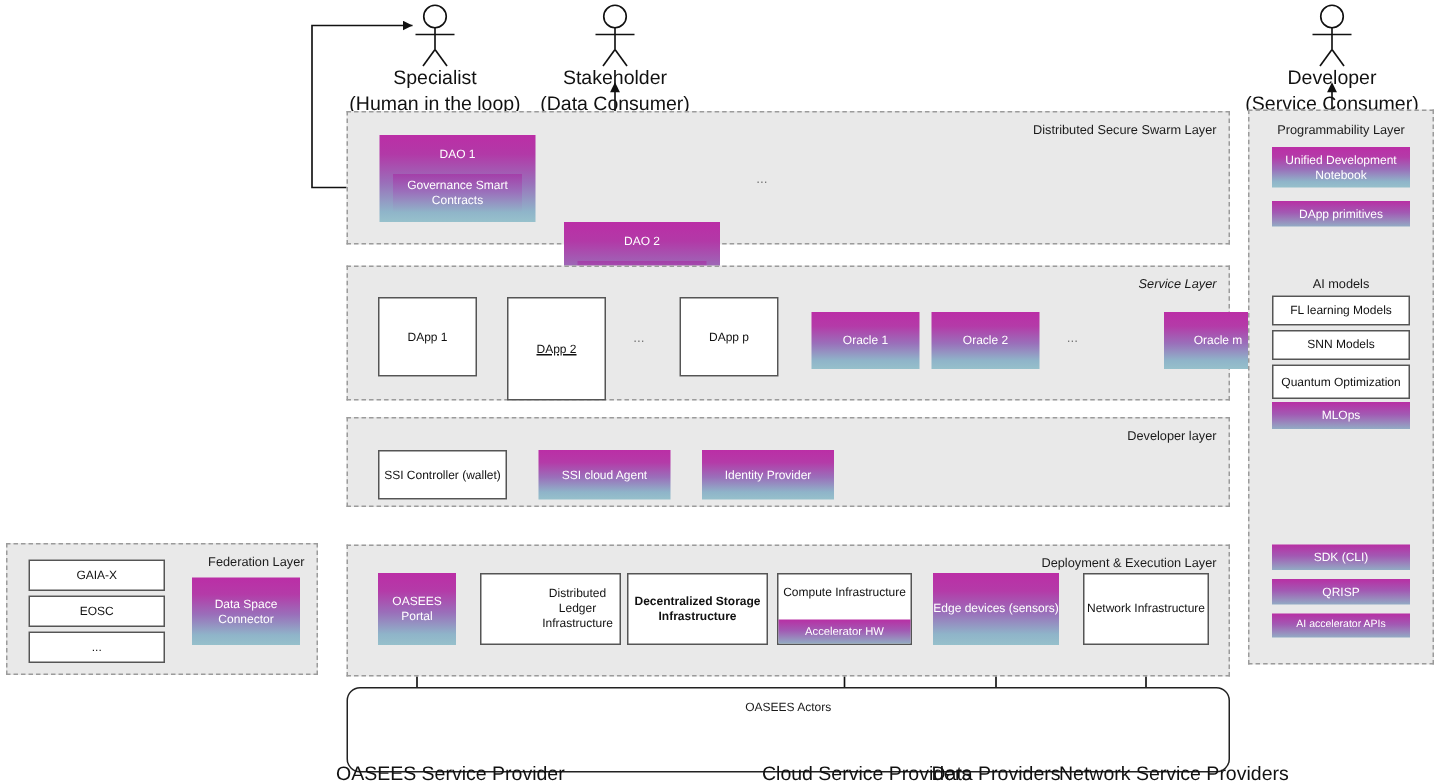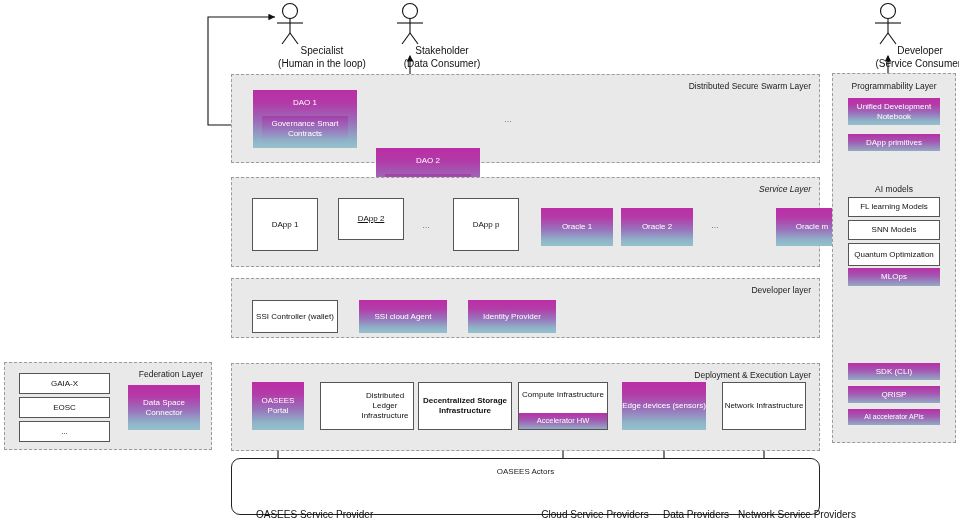--- a/index.html
+++ b/index.html
@@ -20,21 +20,21 @@
         font-size:8px;line-height:1.25;color:#ffffff;
         background:linear-gradient(180deg,#bb2ea6 0%,#b43ba8 25%,#9a6fba 55%,#8fb4c9 85%,#96c0cb 100%);}
   .gbox.thin{background:linear-gradient(180deg,#b82fa4 0%,#a259b3 45%,#92abc4 100%);}
   .gbox.inner{background:linear-gradient(180deg,#a43fa9 0%,#9b6ebb 45%,#8fb7c9 100%);}
 
   .dao-title{position:absolute;left:0;right:0;top:8px;text-align:center;font-size:8px;color:#fff;}
   .daobox{background:linear-gradient(180deg,#bb2ea6 0%,#b239a7 22%,#9a6fba 55%,#8fb4c9 88%,#97c1cc 100%);
           position:relative;}
 
   .ellipsis{font-size:9px;color:#777;text-align:center;}
-  .actorlbl{position:absolute;text-align:center;font-size:10px;line-height:1.3;white-space:nowrap;color:#111;margin-left:32px;}
+  .actorlbl{position:absolute;text-align:center;font-size:13px;line-height:1.3;white-space:nowrap;color:#111;}
   svg{position:absolute;left:0;top:0;overflow:visible;}
 </style>
 </head>
 <body>
 
 <svg width="959" height="521">
   <defs>
     <marker id="ah" markerWidth="7" markerHeight="7" refX="6" refY="3" orient="auto">
       <path d="M0,0 L6,3 L0,6 z" fill="#111"></path>
     </marker>
@@ -149,21 +149,21 @@
 <div class="abs ellipsis" style="left:497px;top:114px;width:22px;">...</div>
 <div class="abs daobox" style="left:543px;top:90px;width:104px;height:58px;">
   <div class="dao-title">DAO n</div>
   <div class="gbox inner abs" style="left:9px;top:26px;width:86px;height:26px;">Governance Smart Contracts</div>
 </div>
 
 <div class="abs layer" style="left:231px;top:177px;width:589px;height:90px;font-style:italic;">
   <div class="layer-label abs" style="right:8px;top:6px;">Service Layer</div>
 </div>
 <div class="abs wbox" style="left:252px;top:198px;width:66px;height:53px;">DApp 1</div>
-<div class="abs wbox" style="left:338px;top:198px;width:66px;height:42px;text-decoration:underline;">DApp 2</div>
+<div class="abs wbox" style="left:338px;top:198px;width:66px;height:69px;text-decoration:underline;">DApp 2</div>
 <div class="abs ellipsis" style="left:415px;top:220px;width:22px;">...</div>
 <div class="abs wbox" style="left:453px;top:198px;width:66px;height:53px;">DApp p</div>
 <div class="abs gbox" style="left:541px;top:208px;width:72px;height:38px;">Oracle 1</div>
 <div class="abs gbox" style="left:621px;top:208px;width:72px;height:38px;">Oracle 2</div>
 <div class="abs ellipsis" style="left:704px;top:220px;width:22px;">...</div>
 <div class="abs gbox" style="left:776px;top:208px;width:72px;height:38px;text-align:right;">Oracle m</div>
 
 <div class="abs layer" style="left:231px;top:278px;width:589px;height:60px;">
   <div class="layer-label abs" style="right:8px;top:6px;">Developer layer</div>
 </div>

